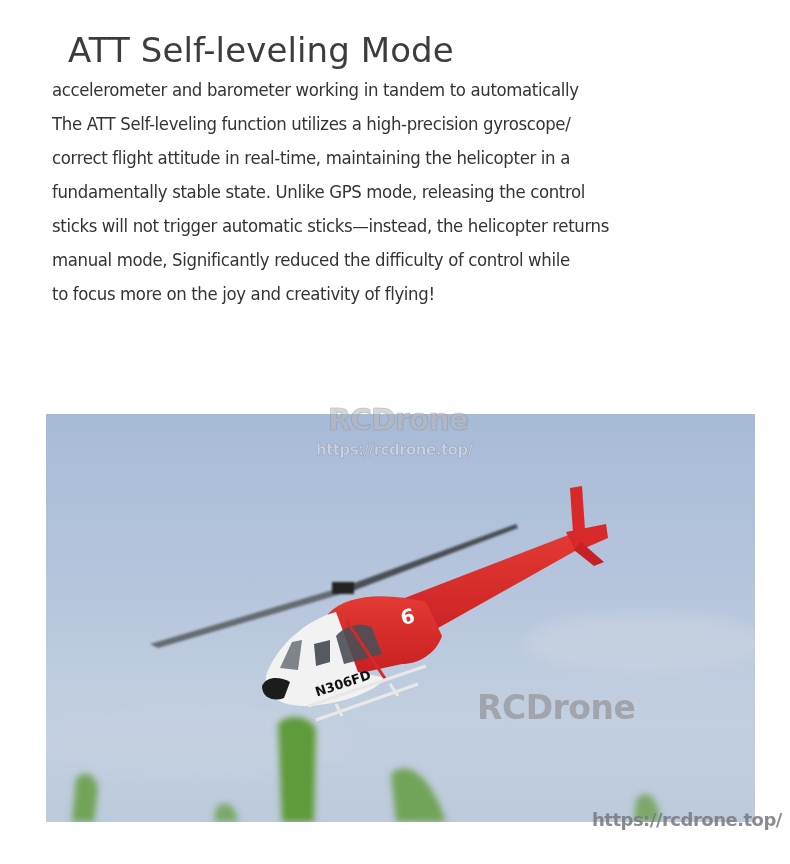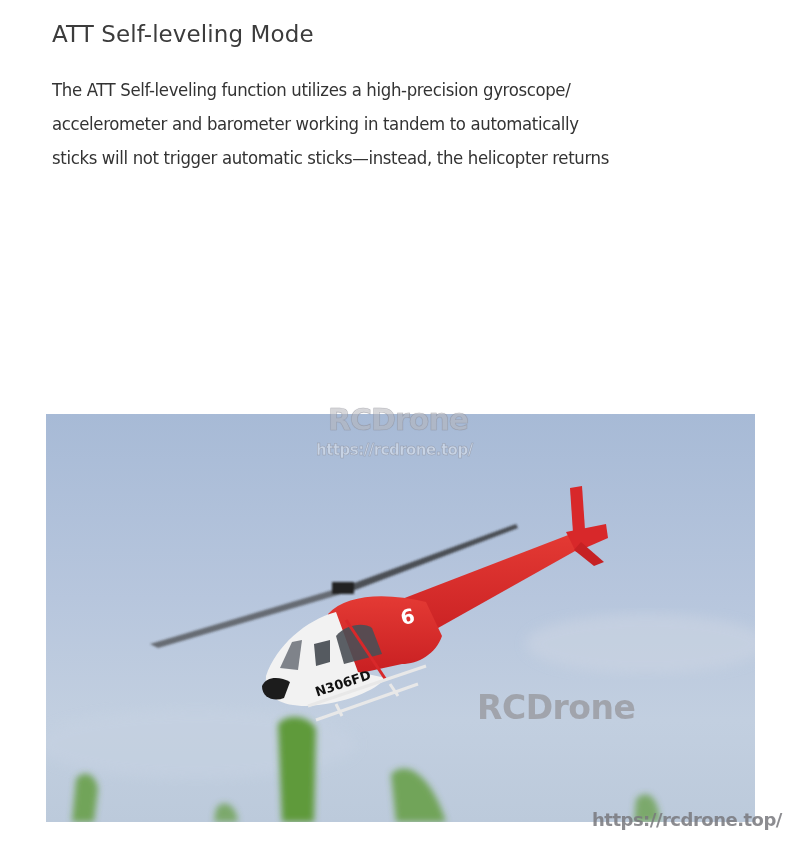--- a/index.html
+++ b/index.html
@@ -1,19 +1,19 @@
 <!DOCTYPE html>
 <html><head>
 <meta charset="utf-8">
 <style>
   html, body { margin: 0; padding: 0; background: #ffffff; }
   body { width: 790px; height: 864px; position: relative; overflow: hidden;
          font-family: "DejaVu Sans", "Liberation Sans", sans-serif; }
-  .heading { position: absolute; left: 52px; top: 16px; margin: 0;
-             font-size: 23px; font-weight: normal; color: #3c3c3c; letter-spacing: 0.1px;
+  .heading { position: absolute; left: 52px; top: 16px; margin: 16px;
+             font-size: 34px; font-weight: normal; color: #3c3c3c; letter-spacing: 0.1px;
              font-family: "DejaVu Sans", sans-serif; line-height: 36px; }
   .body-text { position: absolute; left: 52px; top: 73px; width: 720px; margin: 0;
                font-size: 18.4px; line-height: 34px; color: #333333;
                font-family: "DejaVu Sans Condensed", "DejaVu Sans", sans-serif;
                letter-spacing: -0.35px; }
   .body-text .line { display: block; white-space: nowrap; }
   .photo { position: absolute; left: 46px; top: 414px; width: 709px; height: 408px; overflow: hidden;
            background: linear-gradient(180deg, #a7bad6 0%, #b7c6dd 45%, #c2cfe0 75%, #bccadb 100%); }
   .photo svg { position: absolute; left: 0; top: 0; }
   .wm { position: absolute; font-family: "DejaVu Sans", sans-serif; pointer-events: none; font-weight: bold; }
@@ -24,23 +24,27 @@
                 -webkit-text-stroke: 0.5px rgba(130,130,140,0.6); letter-spacing: -0.5px; }
   .wm-mid { left: 477px; top: 688px; font-size: 33px; color: rgba(150,150,155,0.75); letter-spacing: -0.5px; }
   .wm-bottom { left: 592px; top: 809px; font-size: 18px; color: rgba(120,120,125,0.85); letter-spacing: -0.5px; }
 </style>
 </head>
 <body>
 
 <h1 class="heading">ATT Self-leveling Mode</h1>
 
 <p class="body-text">
+  <span class="line">accelerometer and barometer working in tandem to automatically</span>
   <span class="line">The ATT Self-leveling function utilizes a high-precision gyroscope/</span>
-  <span class="line">accelerometer and barometer working in tandem to automatically</span>
+  <span class="line">correct flight attitude in real-time, maintaining the helicopter in a</span>
+  <span class="line">fundamentally stable state. Unlike GPS mode, releasing the control</span>
   <span class="line">sticks will not trigger automatic sticks—instead, the helicopter returns</span>
+  <span class="line">manual mode, Significantly reduced the difficulty of control while</span>
+  <span class="line">to focus more on the joy and creativity of flying!</span>
 </p>
 
 <div class="photo" role="img" aria-label="Red and white RC helicopter N306FD flying against a pale blue sky">
   <svg width="709" height="408" viewBox="0 0 709 408">
     <defs>
       <filter id="blur6">
           <feGaussianBlur stdDeviation="6"></feGaussianBlur>
         </filter>
       <filter id="blur3">
           <feGaussianBlur stdDeviation="3"></feGaussianBlur>

